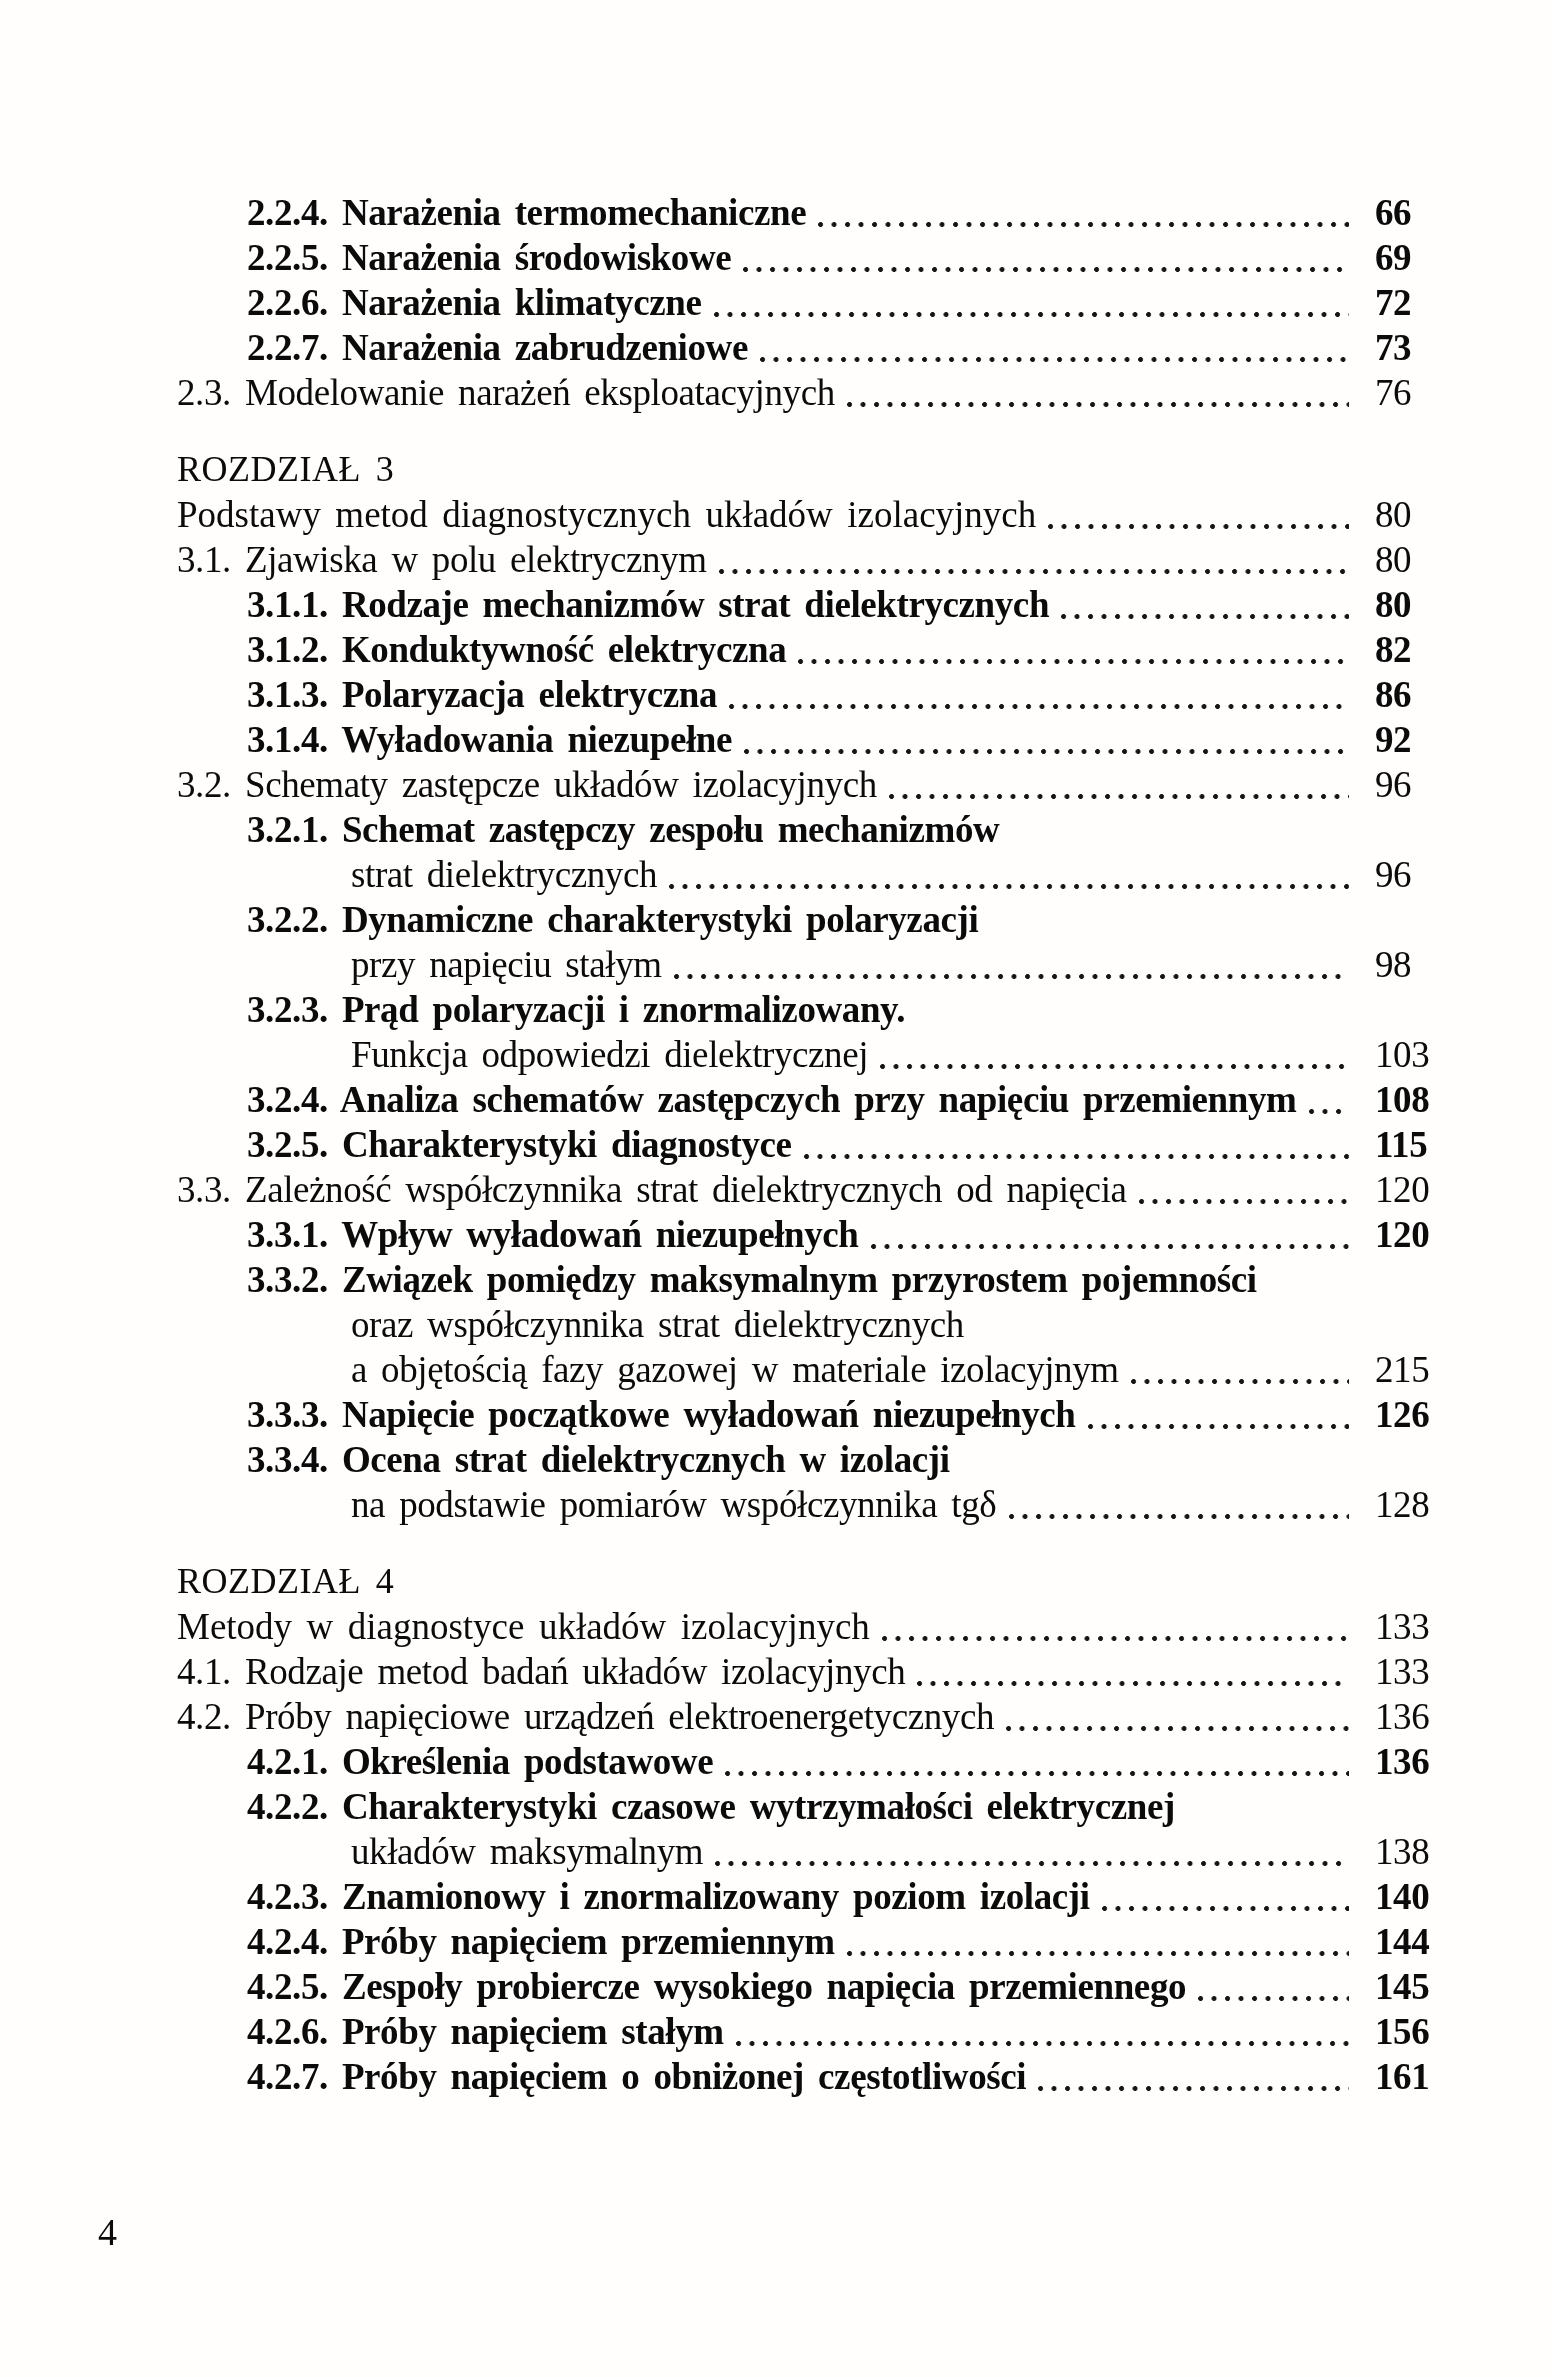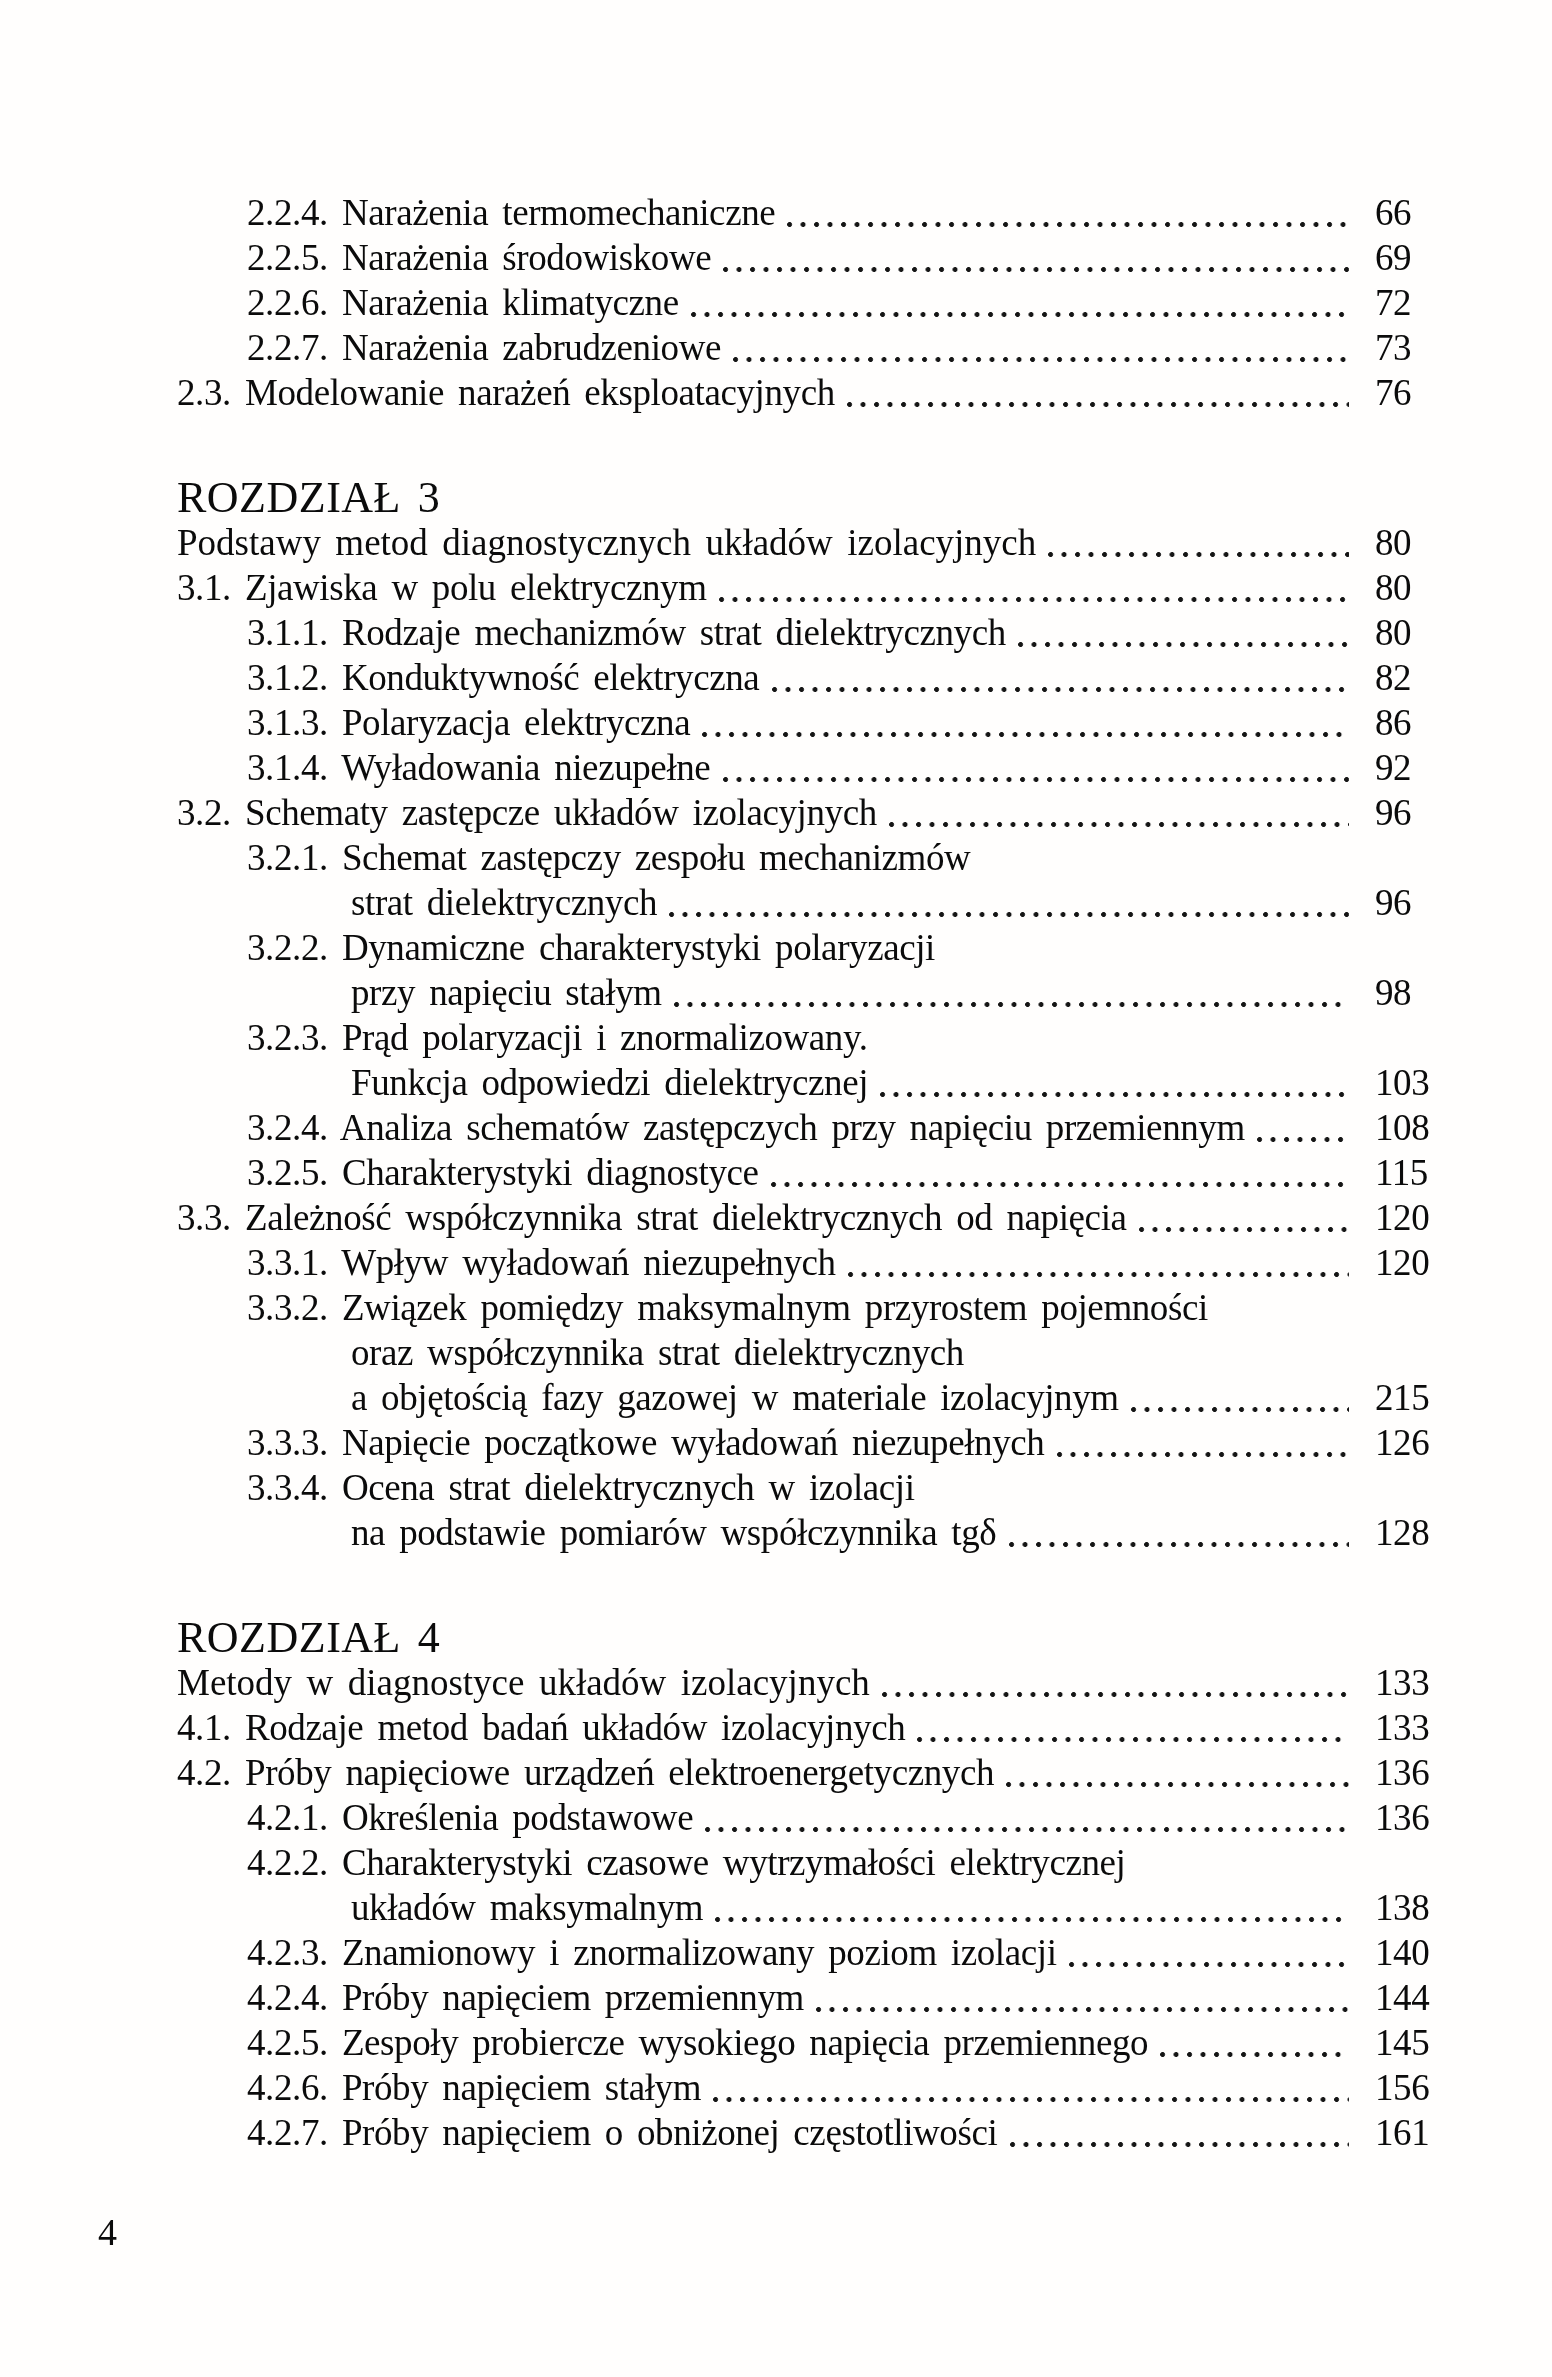--- a/index.html
+++ b/index.html
@@ -25,28 +25,28 @@
   .row {
     display: flex;
     align-items: baseline;
     line-height: 45px;
     font-size: 37px;
     letter-spacing: -0.4px;
     word-spacing: 5.2px;
     white-space: nowrap;
   }
 
-  .row.lvl2 { padding-left: 70px; }
+  .row.lvl2 { padding-left: 70px; font-weight: bold; }
   .row.lvl3 { padding-left: 174px; }
 
   .row.bold .t { font-weight: 400; letter-spacing: 0; }
 
   .row.chapter {
-    margin-top: 60px;
-    font-size: 44px;
+    margin-top: 32px;
+    font-size: 36px;
     letter-spacing: 0.5px;
   }
 
   .t { flex: 0 0 auto; }
 
   .dots {
     flex: 1 1 auto;
     align-self: stretch;
     margin: 0 26px 0 12.2px;
     min-width: 24.4px;

